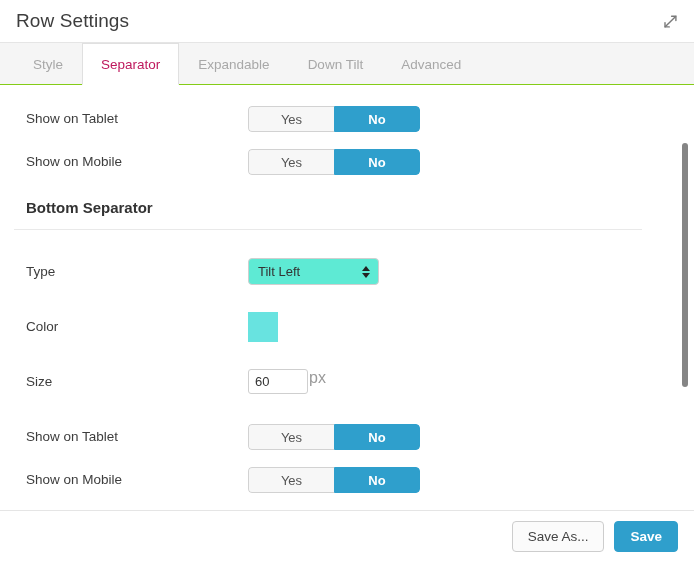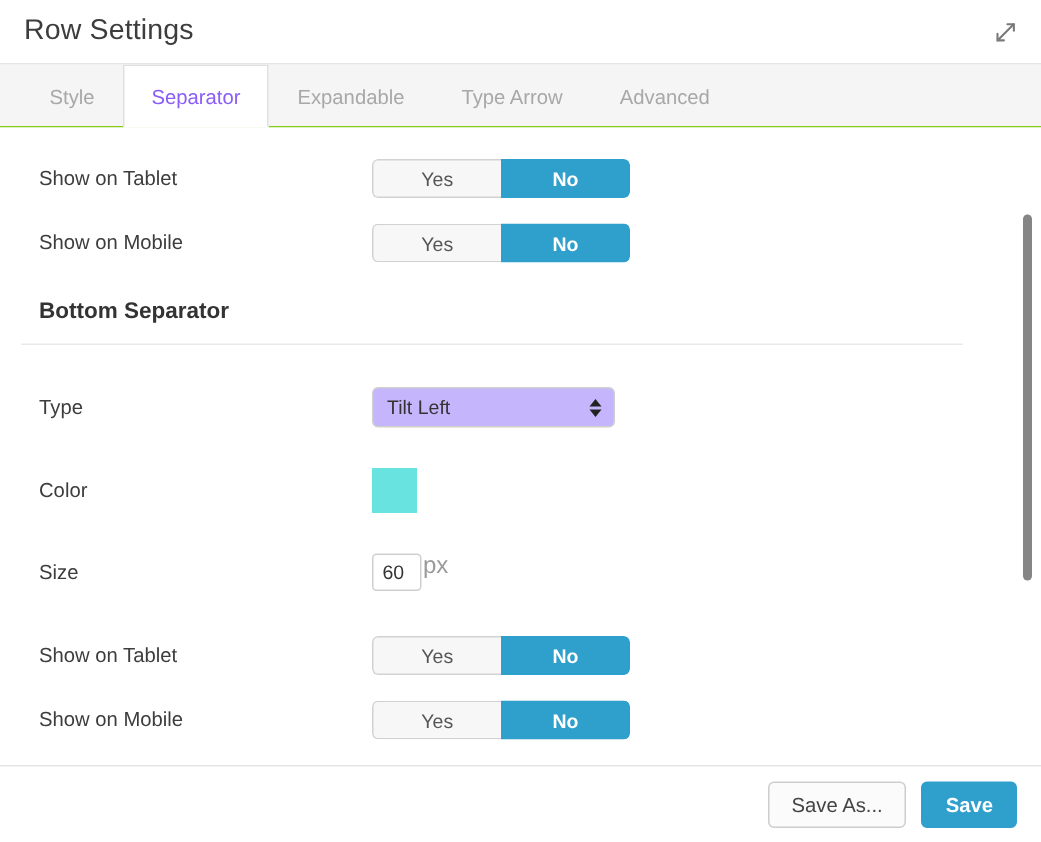--- a/index.html
+++ b/index.html
@@ -74,21 +74,21 @@
     color: #a8a8a8;
     cursor: pointer;
     box-sizing: border-box;
     background: transparent;
     border: 1px solid transparent;
     border-bottom: none;
     white-space: nowrap;
   }
   .tab.active {
     background: #ffffff;
-    color: #8b5cf6;
+    color: #be185d;
     border-color: #e0e0e0;
     border-bottom: 1px solid #ffffff;
     margin-bottom: -1px;
     height: 42px;
     line-height: 41px;
   }
 
   
   .modal-body {
     position: relative;
@@ -159,23 +159,23 @@
     background: #2f9fcc;
     color: #ffffff;
     font-weight: bold;
     border: 1px solid #2f9fcc;
     border-radius: 0 4px 4px 0;
   }
 
   
   .select-box {
     position: relative;
-    width: 162px;
+    width: 131px;
     height: 27px;
-    background: #c4b5fd;
+    background: #5eead4;
     border: 1px solid #cfcfcf;
     border-radius: 4px;
     box-sizing: border-box;
     display: flex;
     align-items: center;
     cursor: pointer;
   }
   .select-value {
     padding-left: 9px;
     font-size: 13px;
@@ -203,21 +203,21 @@
   
   .color-swatch {
     width: 30px;
     height: 30px;
     background: #68e3e0;
     cursor: pointer;
   }
 
   
   .size-input {
-    width: 33px;
+    width: 60px;
     height: 25px;
     border: 1px solid #cfcfcf;
     border-radius: 3px;
     background: #ffffff;
     font-family: "Liberation Sans", sans-serif;
     font-size: 13px;
     color: #333333;
     padding: 0 6px;
     box-sizing: border-box;
     outline: none;
@@ -297,21 +297,21 @@
           <polyline points="7.3,13.9 3,13.9 3,9.6"></polyline>
         </g>
       </svg>
     </div>
   </div>
 
   <div class="tab-bar">
     <div class="tab">Style</div>
     <div class="tab active">Separator</div>
     <div class="tab">Expandable</div>
-    <div class="tab">Type Arrow</div>
+    <div class="tab">Down Tilt</div>
     <div class="tab">Advanced</div>
   </div>
 
   <div class="modal-body">
     <div class="body-inner">
 
       <div class="spacer-12"></div>
 
       <div class="form-row">
         <div class="row-label">Show on Tablet</div>

